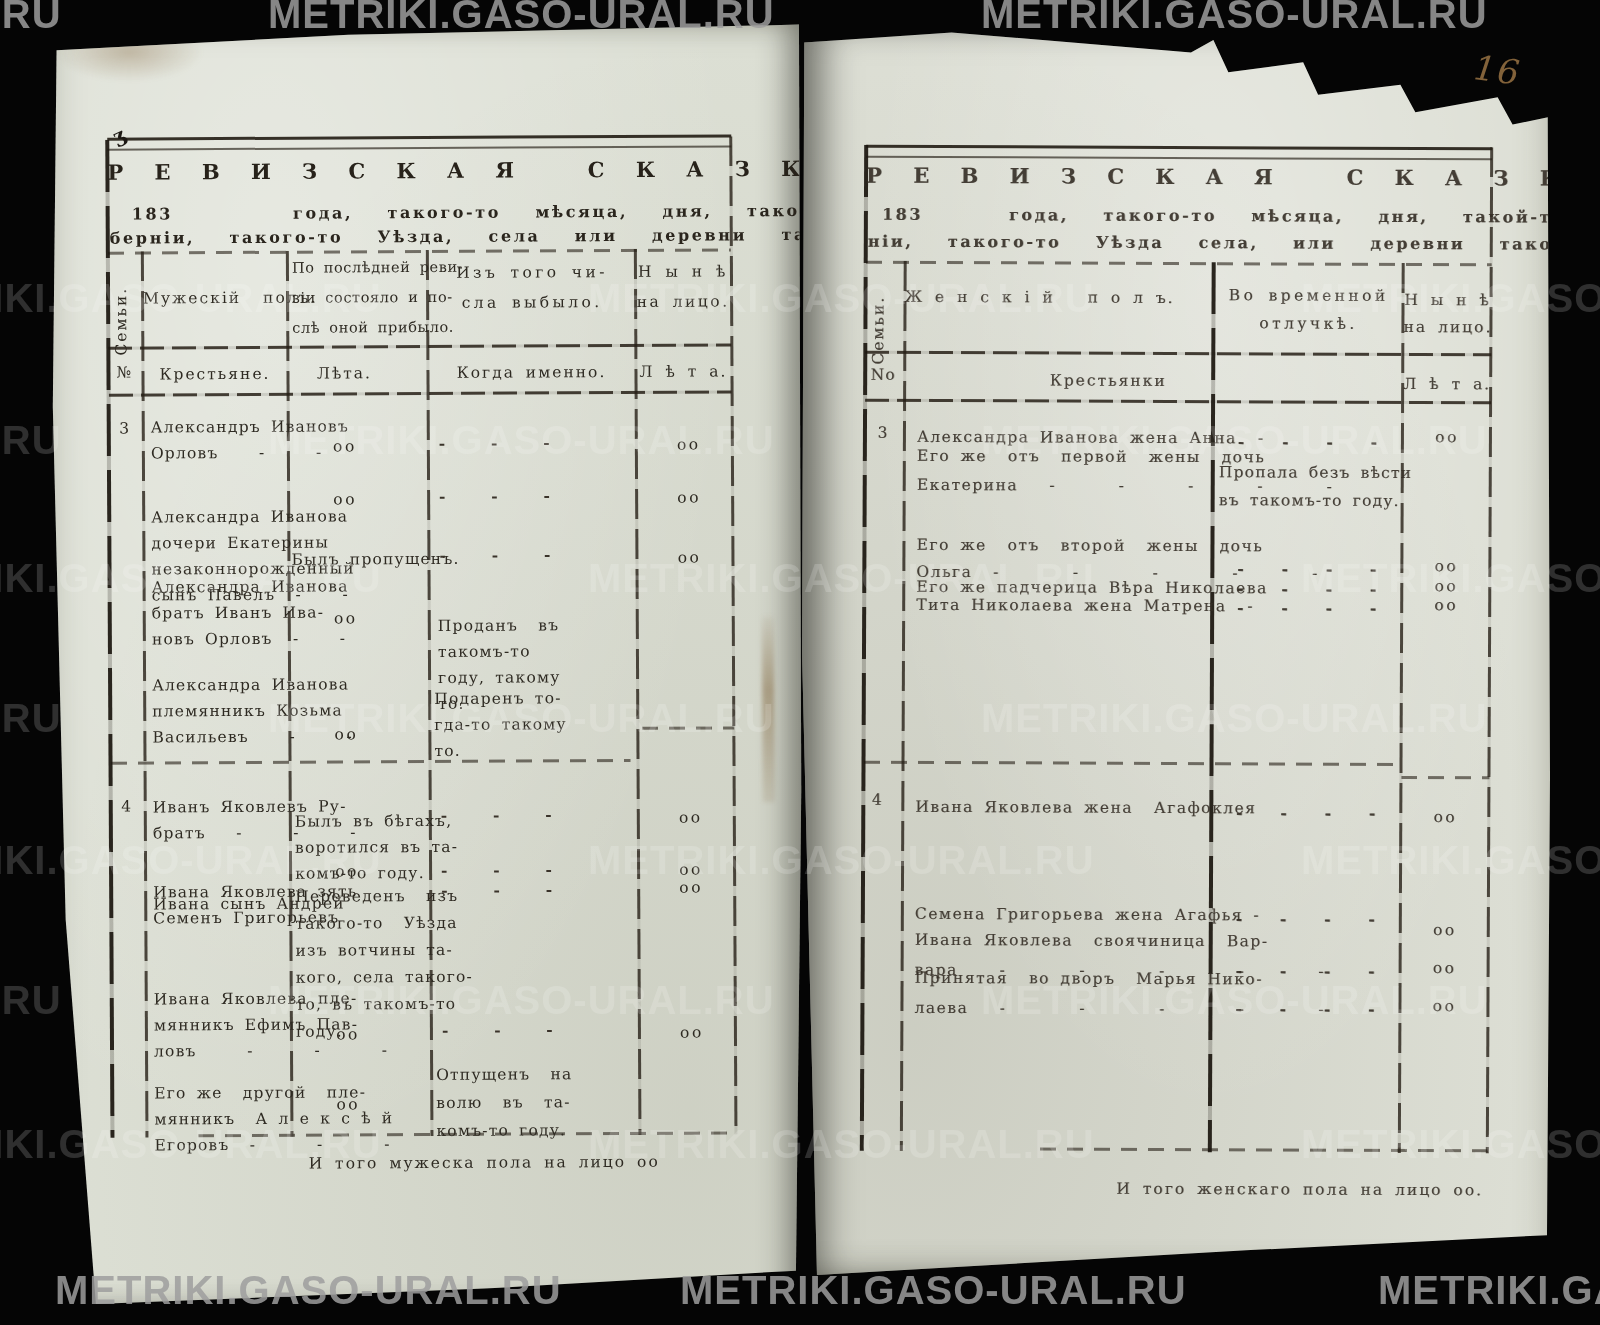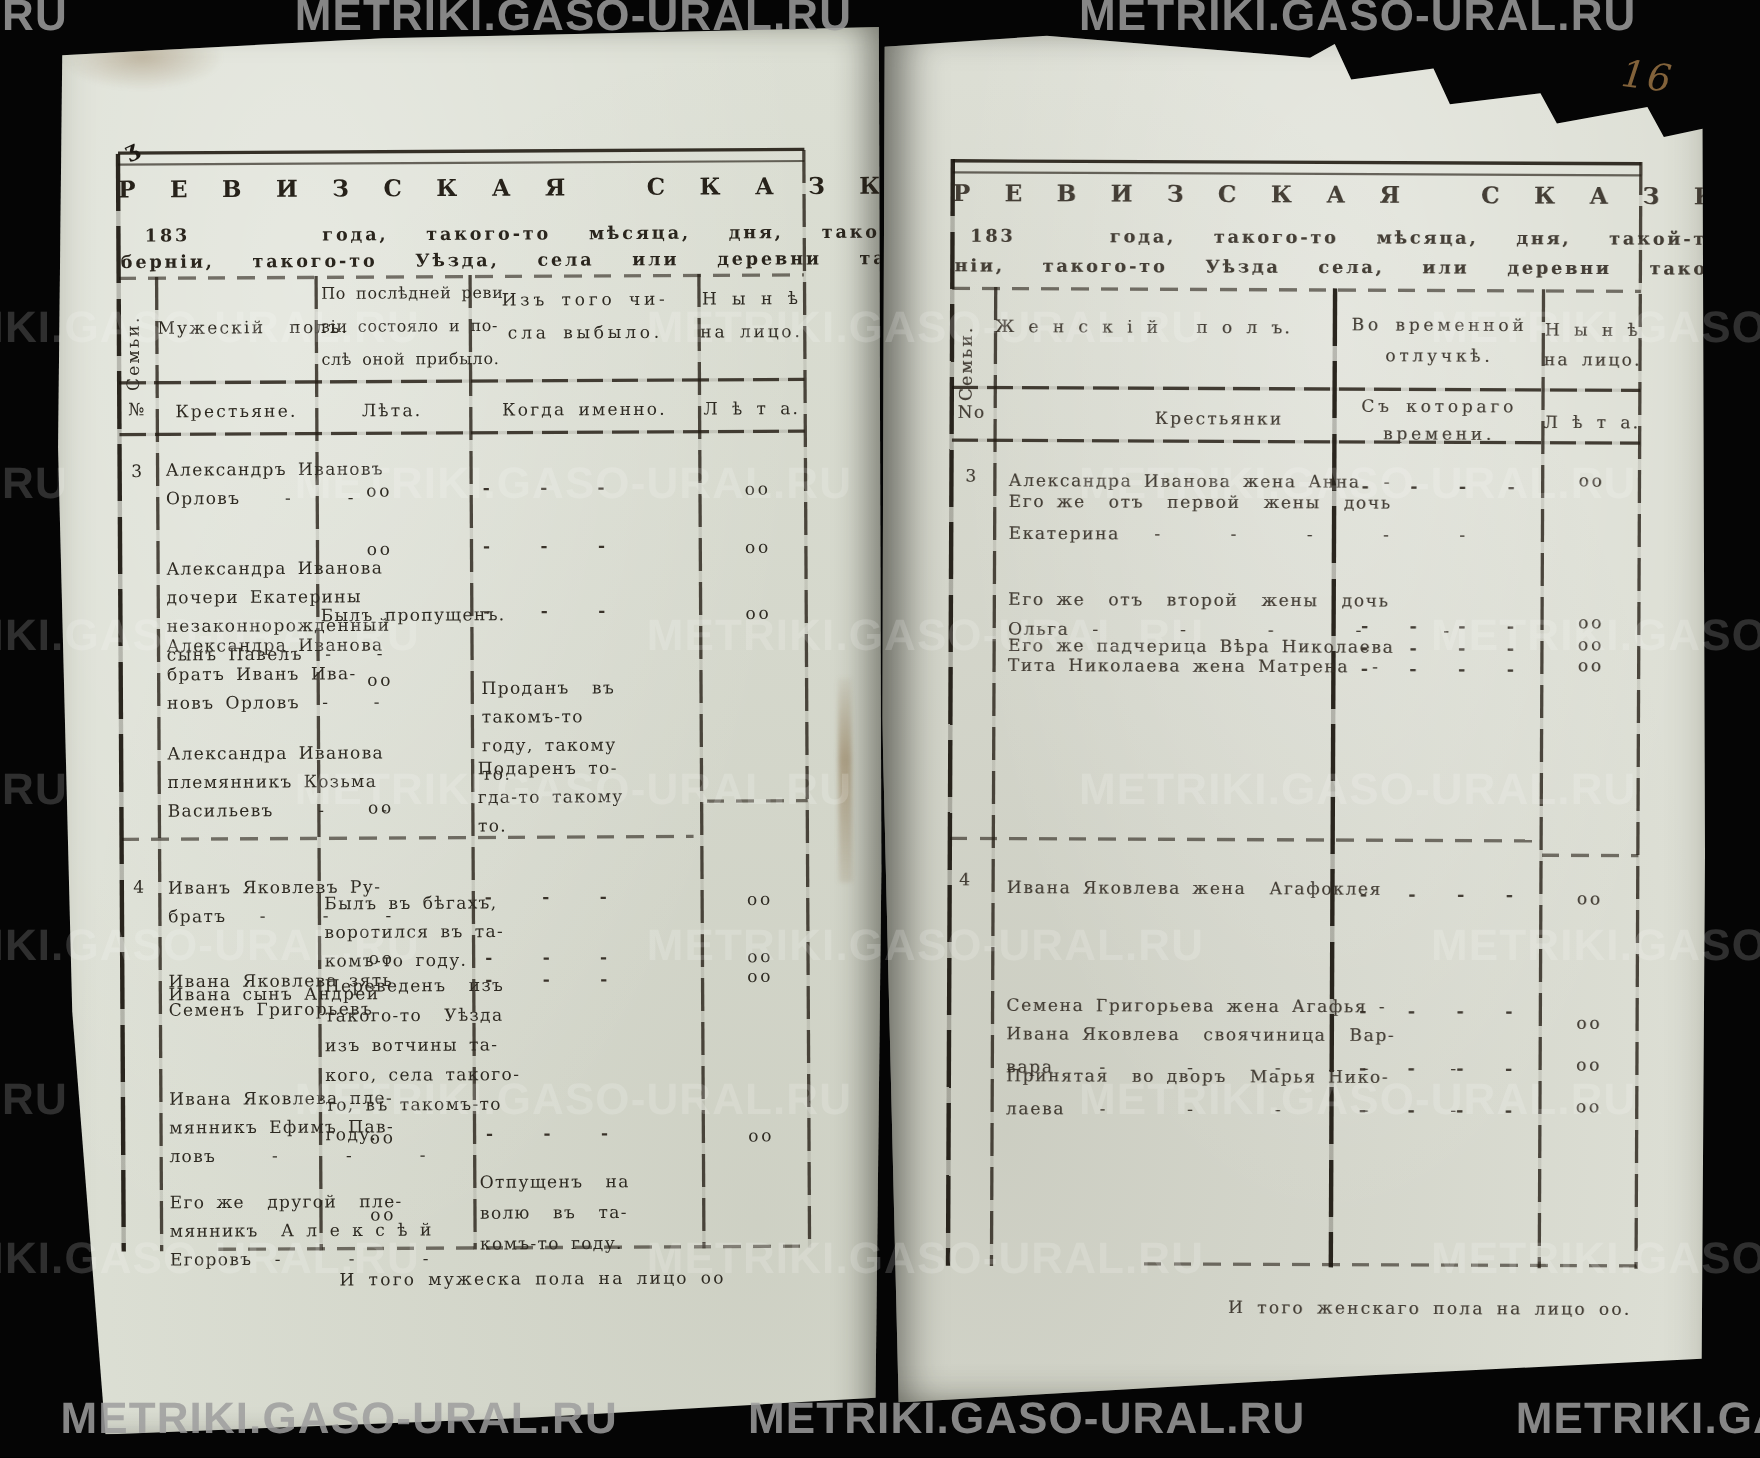--- a/index.html
+++ b/index.html
@@ -84,21 +84,21 @@
     <div class="t hd c" style="left:99px;top:262px;width:143px">Мужескій  полъ.</div>
     <div class="t" style="left:248px;top:230px;width:140px;font-size:14.5px;line-height:30px;letter-spacing:.6px">По послѣдней реви-
 зіи состояло и по-
 слѣ оной прибыло.</div>
     <div class="t wide c" style="left:388px;top:236px;width:200px;line-height:30px">Изъ того чи-
 сла выбыло.</div>
     <div class="t c" style="left:592px;top:236px;width:94px;line-height:30px;letter-spacing:2.5px">Н ы н ѣ
 на лицо.</div>
     <div class="t c" style="left:62px;top:336px;width:36px">№</div>
     <div class="t hd c" style="left:99px;top:338px;width:143px">Крестьяне.</div>
-    <div class="t hd c" style="left:244px;top:338px;width:136px">Лѣта.</div>
+    <div class="t hd c" style="left:232px;top:338px;width:136px">Лѣта.</div>
     <div class="t hd c" style="left:384px;top:338px;width:206px">Когда именно.</div>
     <div class="t hd c" style="left:592px;top:338px;width:94px">Л ѣ т а.</div>
 
     <div class="t c" style="left:62px;top:392px;width:36px">3</div>
     <div class="t c" style="left:62px;top:770px;width:36px">4</div>
 
     <div class="t" style="left:106px;top:391px;width:190px">Александръ Ивановъ
 Орловъ    -     -</div>
     <div class="t oo c" style="left:232px;top:411px;width:136px">оо</div>
     <div class="t dsh c" style="left:350px;top:409px;width:200px">- - -</div>
@@ -197,33 +197,33 @@
     <div class="t sub" style="left:64px;top:200px;width:620px">ніи,  такого-то  Уѣзда  села,  или  деревни  такой-то.</div>
 
     <div class="t vert" style="left:62px;top:244px;height:92px">Семьи.</div>
     <div class="t hd c" style="left:96px;top:255px;width:280px">Ж е н с к і й   п о л ъ.</div>
     <div class="t wide c" style="left:410px;top:251px;width:190px;line-height:28px">Во временной
 отлучкѣ.</div>
     <div class="t c" style="left:600px;top:256px;width:88px;line-height:27px;letter-spacing:2px">Н ы н ѣ
 на лицо.</div>
     <div class="t c" style="left:60px;top:333px;width:40px">No</div>
     <div class="t hd c" style="left:150px;top:338px;width:310px">Крестьянки</div>
-    <div class="t wide c" style="left:410px;top:327px;width:190px;line-height:25px">Съ котораго
-времени.</div>
     <div class="t hd c" style="left:600px;top:340px;width:88px">Л ѣ т а.</div>
 
     <div class="t c" style="left:62px;top:391px;width:36px">3</div>
     <div class="t c" style="left:58px;top:758px;width:36px">4</div>
 
     <div class="t" style="left:114px;top:395px;width:300px;letter-spacing:1.5px">Александра Иванова жена Анна  -</div>
     <div class="t dsh2 c" style="left:412px;top:399px;width:186px">- - - -</div>
     <div class="t oo c" style="left:600px;top:393px;width:88px">оо</div>
 
     <div class="t" style="left:114px;top:413px;width:300px;letter-spacing:1.5px;line-height:29px">Его же  отъ  первой  жены  дочь
 Екатерина   -      -      -      -      -</div>
+    <div class="t" style="left:416px;top:428px;width:190px;line-height:28px">Пропала безъ вѣсти
+въ такомъ-то году.</div>
 
     <div class="t" style="left:114px;top:503px;width:300px;letter-spacing:1.5px;line-height:27px">Его же  отъ  второй  жены  дочь
 Ольга  -       -       -       -       -</div>
     <div class="t dsh2 c" style="left:412px;top:526px;width:186px">- - - -</div>
     <div class="t oo c" style="left:600px;top:522px;width:88px">оо</div>
 
     <div class="t" style="left:114px;top:545px;width:300px;letter-spacing:1.5px">Его же падчерица Вѣра Николаева</div>
     <div class="t dsh2 c" style="left:412px;top:546px;width:186px">- - - -</div>
     <div class="t oo c" style="left:600px;top:542px;width:88px">оо</div>
 

